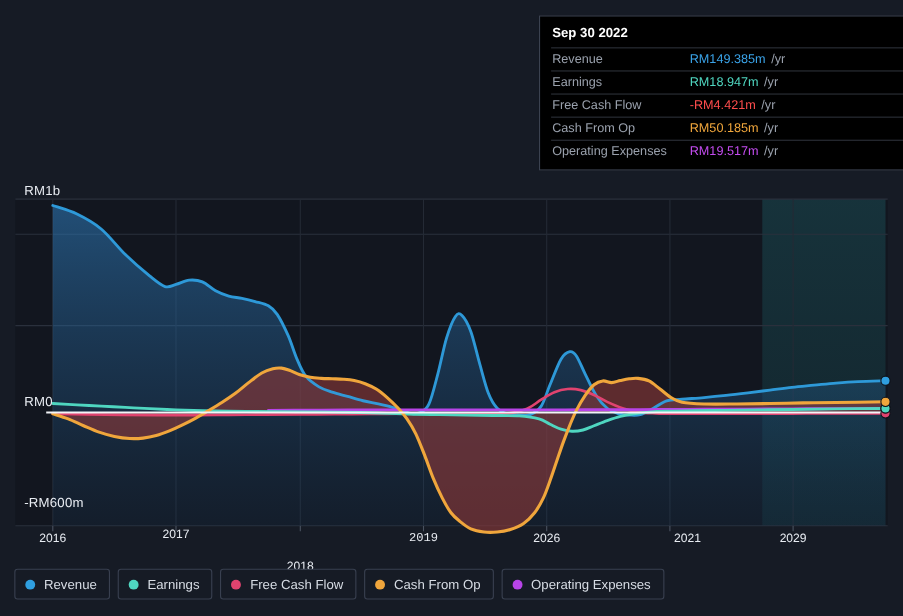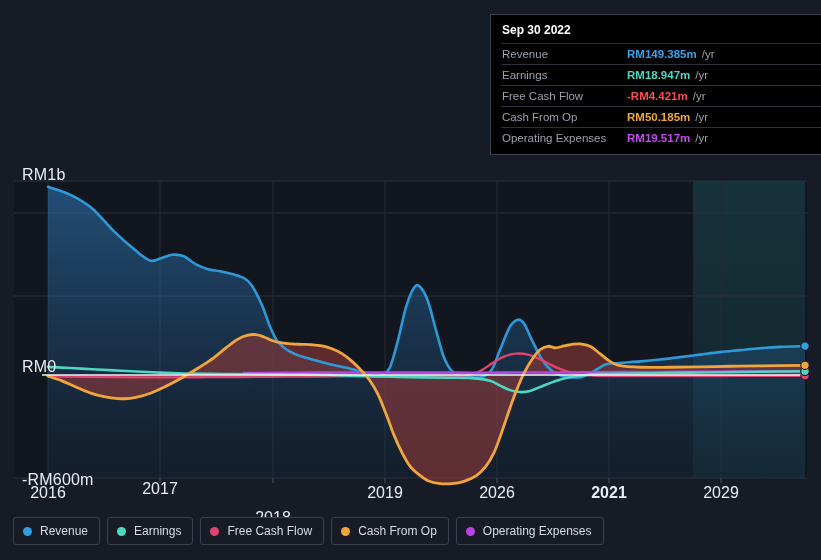--- a/index.html
+++ b/index.html
@@ -12,28 +12,28 @@
   #root { position: relative; width: 821px; height: 560px; }
 
   
   #chart-area { position: absolute; left: 0; top: 0; width: 821px; height: 510px; }
   #chart-svg { position: absolute; left: 0; top: 0; }
 
   
   .y-label {
     position: absolute;
     color: #e8ecf2;
-    font-size: 16px;
+    font-size: 12px;
     letter-spacing: .2px;
     white-space: nowrap;
   }
   .x-label {
     position: absolute;
     color: #e8ecf2;
-    font-size: 16px;
+    font-size: 11px;
     text-align: left;
     white-space: nowrap;
     transform: translateX(-50%);
   }
 
   
   #tooltip {
     position: absolute;
     left: 466px; top: 14px;
     width: 394px;
@@ -48,21 +48,21 @@
     padding: 1px 0 6px 1px;
   }
   .tt-row {
     display: flex; align-items: baseline;
     border-top: 1px solid #2c3038;
     padding: 3px 1px 3px 1px;
     font-size: 11.5px;
     line-height: 14px;
   }
   .tt-key { color: #9aa1ad; width: 125px; flex: 0 0 125px; }
-  .tt-val { font-weight: bold; }
+  .tt-val { font-weight: normal; }
   .tt-unit { color: #9aa1ad; margin-left: 5px; font-weight: normal; }
 
   
   #legend {
     position: absolute; left: 13px; top: 517px;
     display: flex; gap: 7px;
   }
   .legend-item {
     display: flex; align-items: center;
     border: 1px solid #394050;
@@ -126,29 +126,29 @@
         <circle cx="805" cy="375.776" r="4.2" fill="#e0436f" stroke="#0e1219" stroke-width="1"></circle>
         <circle cx="805" cy="371.314" r="4.2" fill="#b844e8" stroke="#0e1219" stroke-width="1"></circle>
         <circle cx="805" cy="371.314" r="4.2" fill="#4fd6c0" stroke="#0e1219" stroke-width="1"></circle>
         <circle cx="805" cy="365.3" r="4.2" fill="#f0a63c" stroke="#0e1219" stroke-width="1"></circle>
       </svg>
 </div>
 
 <div id="y-axis">
       <div class="y-label" style="left: 22px; top: 166px;">RM1b</div>
       <div class="y-label" style="left: 22px; top: 358px;">RM0</div>
-      <div class="y-label" style="left: 22px; top: 471px;">-RM600m</div>
+      <div class="y-label" style="left: 22px; top: 450px;">-RM600m</div>
     </div>
 <div id="x-axis">
       <div class="x-label" style="left: 48px; top: 484px;">2016</div>
       <div class="x-label" style="left: 160px; top: 480px;">2017</div>
       <div class="x-label" style="left: 273px; top: 509px;">2018</div>
-      <div class="x-label" style="left: 385px; top: 484px;">2019</div>
+      <div class="x-label" style="left: 385px; top: 484px; font-family: Liberation Mono, monospace;">2019</div>
       <div class="x-label" style="left: 497px; top: 484px;">2026</div>
-      <div class="x-label" style="left: 609px; top: 484px; font-weight: bold;">2021</div>
+      <div class="x-label" style="left: 625px; top: 484px;">2021</div>
       <div class="x-label" style="left: 721px; top: 484px;">2029</div>
     </div>
 
 <div id="tooltip">
   <div id="tt-date">Sep 30 2022</div>
   <div id="tt-rows">
         <div class="tt-row">
           <span class="tt-key">Revenue</span>
           <span class="tt-val" style="color: rgb(58, 163, 232);">RM149.385m</span>
           <span class="tt-unit">/yr</span>

